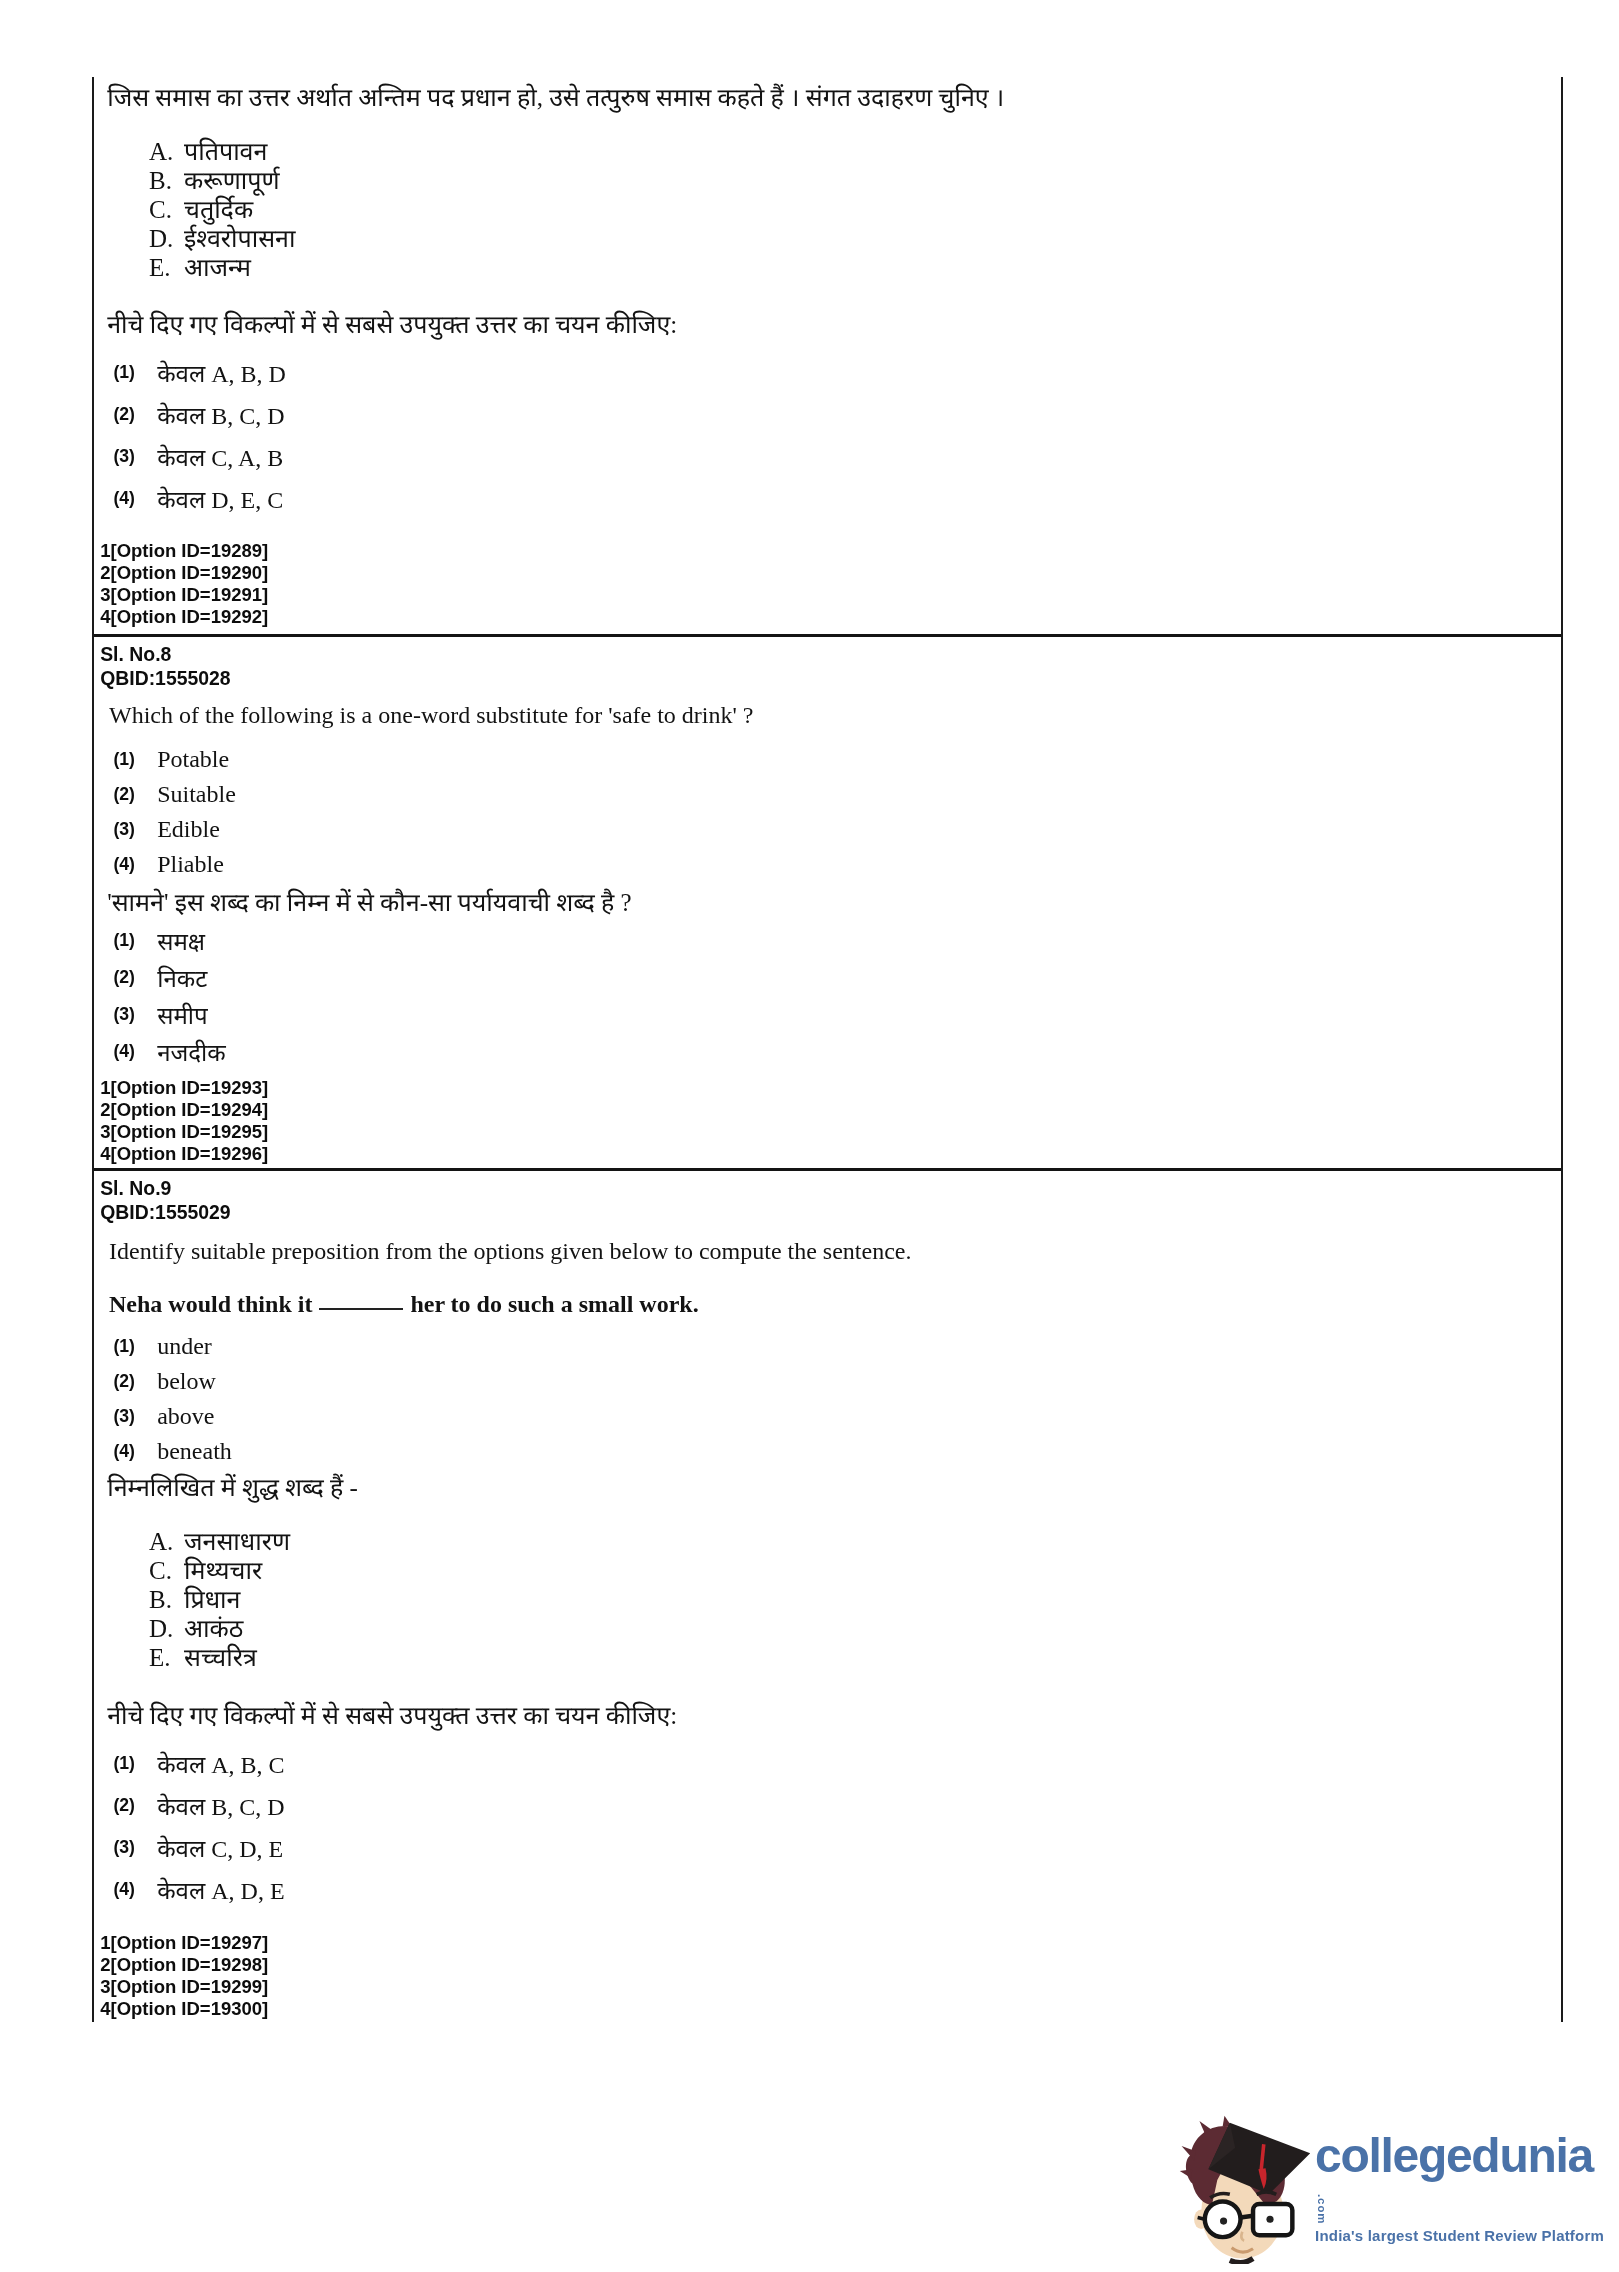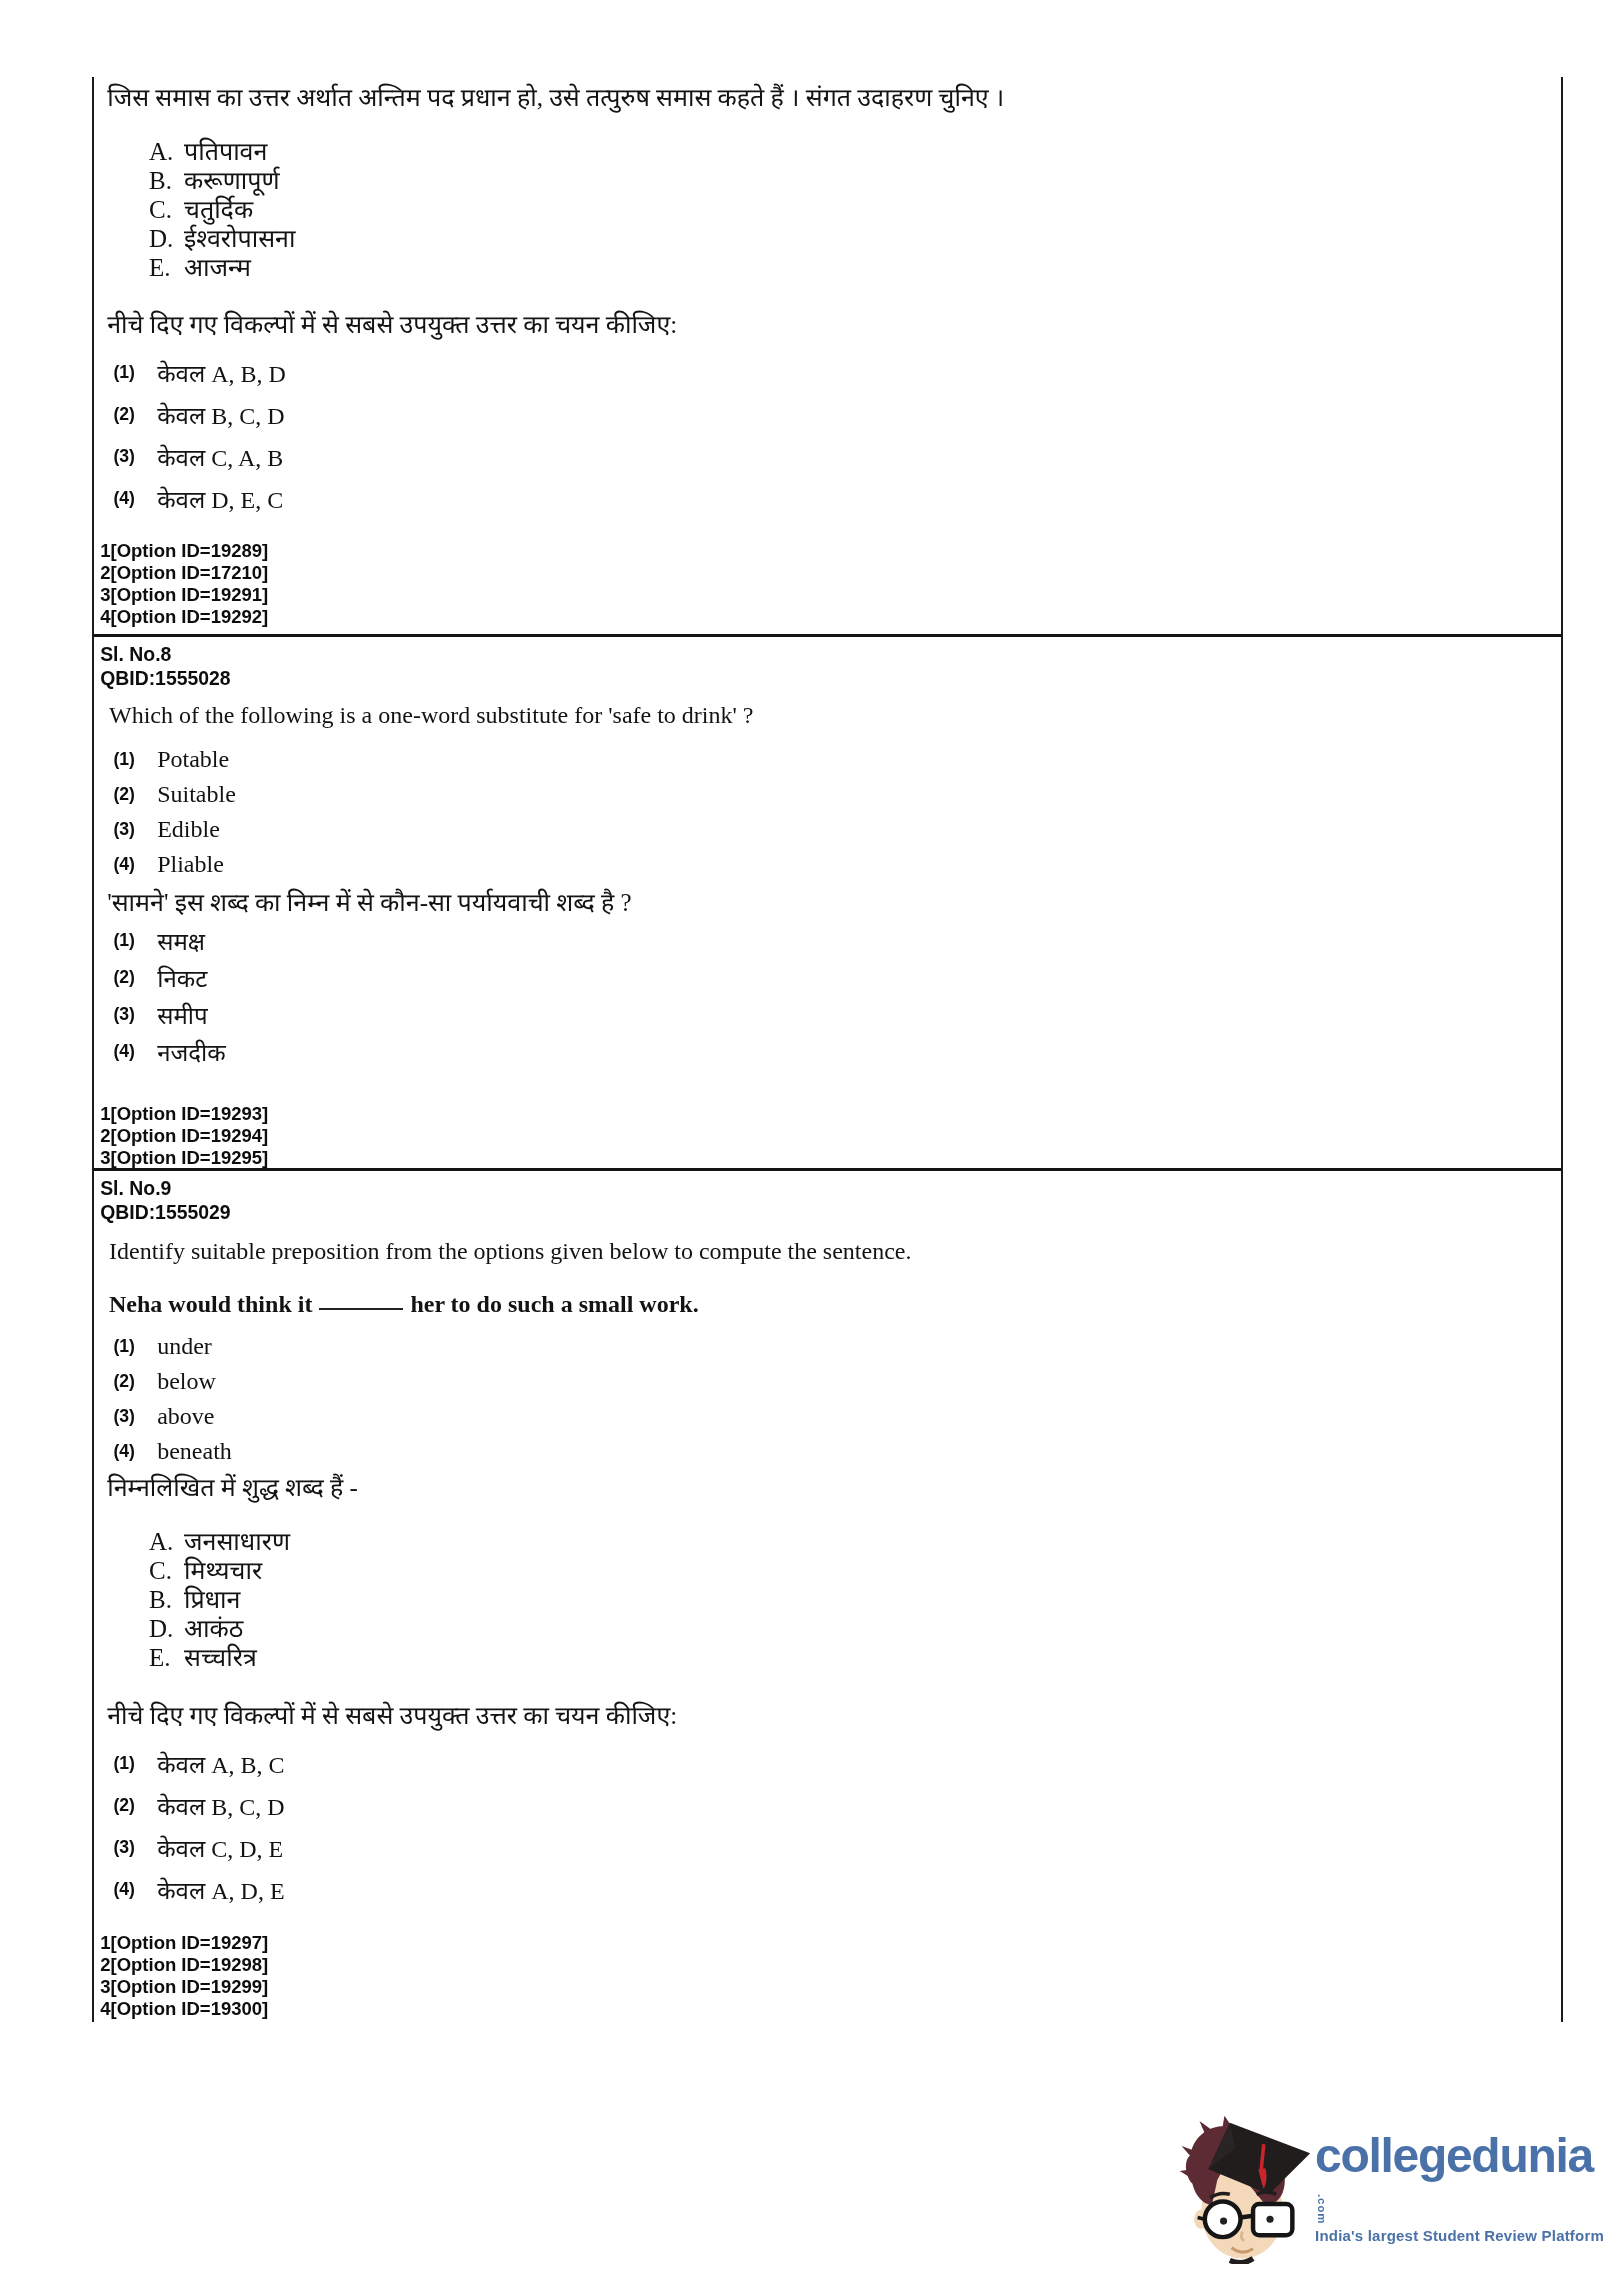--- a/index.html
+++ b/index.html
@@ -25,21 +25,21 @@
   .optgroup { margin-top:10.6px; }
   .opt { display:flex; align-items:center; margin-left:19.4px; height:42px; }
   .opt.sm { height:35px; }
   .opt.md { height:37px; }
   .opt .num { font:700 17.6px "Liberation Sans", sans-serif; flex:none; width:35px; color:#0d0d0d; }
   .opt .val { font-family:"Liberation Serif", serif; font-size:24px; margin-left:8.8px; white-space:nowrap; }
 
   .optids { margin:21px 0 0 6.2px; font:700 18.5px/22px "Liberation Sans", sans-serif; color:#0d0d0d; }
 
   .mt10 { margin-top:8.8px; } .mt12 { margin-top:10.6px; } .mt6 { margin-top:5.3px; }
-  .mt4  { margin-top:3.5px; }  .mt22 { margin-top:33px; } .mt26 { margin-top:21px;font-weight:bold; }
+  .mt4  { margin-top:3.5px; }  .mt22 { margin-top:7px; } .mt26 { margin-top:21px;font-weight:bold; }
   .mt32 { margin-top:28px; }
 
   .blank { display:inline-block; width:84px; height:5.3px; border-bottom:2.6px solid #222;
            margin:0 7px; vertical-align:1.8px; }
 
   .brand { position:absolute; right:16px; bottom:8.8px; display:flex; align-items:center; }
   .mascot { width:134px; height:152px; margin-right:3.5px; flex:none; }
   .brand-col { display:flex; flex-direction:column; }
   .brand-row { display:flex; align-items:flex-start;flex-direction:column; }
   .brand-name { font:700 48px/49px "Liberation Sans", sans-serif; letter-spacing:-1.3px; }
@@ -76,21 +76,21 @@
             <span class="num">(3)</span>
             <span class="val">केवल C, A, B</span>
           </div>
         <div class="opt">
             <span class="num">(4)</span>
             <span class="val">केवल D, E, C</span>
           </div>
       </div>
       <div class="optids">
         <div>1[Option ID=19289]</div>
-        <div>2[Option ID=17210]</div>
+        <div>2[Option ID=19290]</div>
         <div>3[Option ID=19291]</div>
         <div>4[Option ID=19292]</div>
       </div>
     </section>
 
     <section class="qrow row8">
       <p class="sl">Sl. No.8</p>
       <p class="sl">QBID:1555028</p>
       <p class="eq mt10">Which of the following is a one-word substitute for 'safe to drink' ?</p>
       <div class="optgroup">

